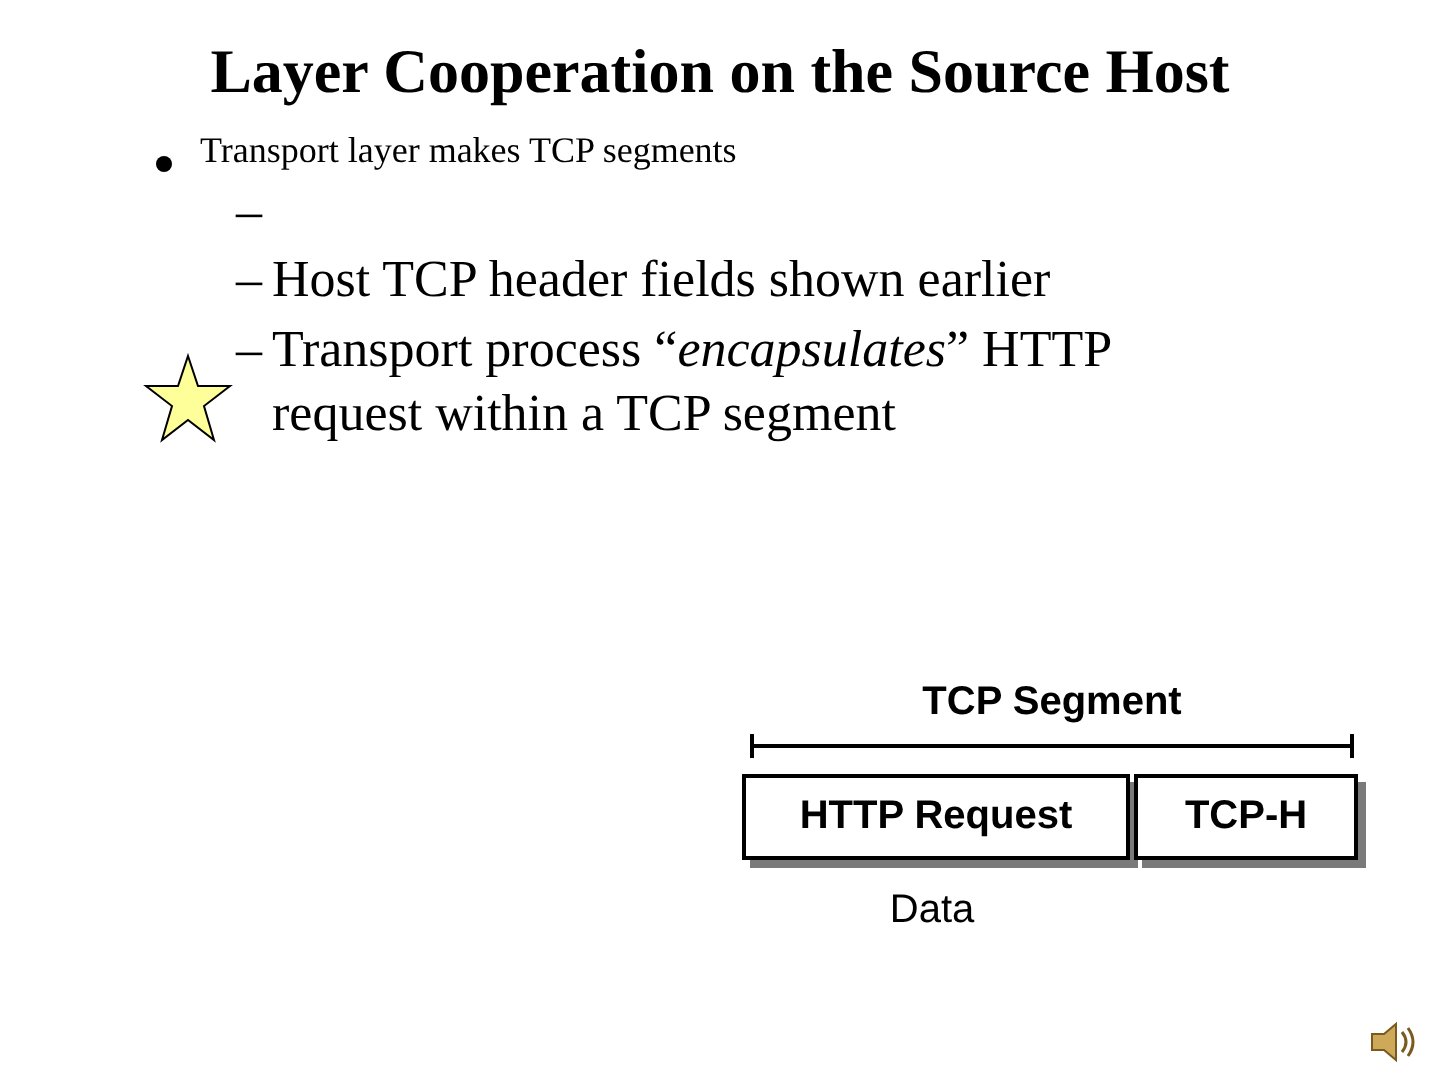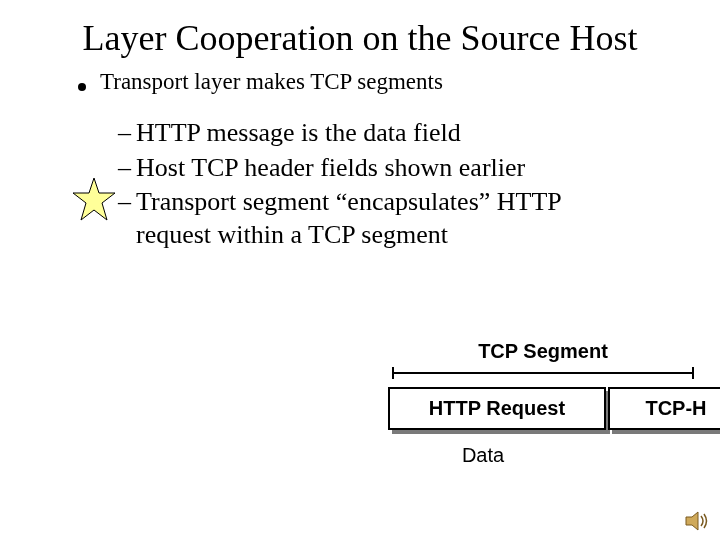--- a/index.html
+++ b/index.html
@@ -5,55 +5,56 @@
   html,body{margin:0;padding:0}
   body{
     width:720px;height:540px;
     background:#ffffff;
     font-family:"Times New Roman",Times,serif;
     color:#000;
     position:relative;
     overflow:hidden;
   }
   .title{
-    font-size:36px;
+    font-size:31px;
     text-align:center;
     line-height:1.15;
     margin:18px 40px 10px 40px;
+    font-weight:bold;
   }
   .bullet-row{
     display:flex;
-    align-items:flex-start;
-    margin:4px 0 22px 78px;
-    font-size:23px;
+    align-items:flex-end;
+    margin:4px 0 4px 78px;
+    font-size:18px;
   }
   .bullet-dot{
     width:8px;height:8px;border-radius:50%;
     background:#000;
     margin:14px 14px 0 0;
     flex:0 0 8px;
   }
   .sub-block{
     margin-left:118px;
     font-size:26px;
     line-height:1.25;
   }
   .sub-row{display:flex;align-items:flex-start;margin:2px 0}
   .dash{flex:0 0 18px}
-  .italic{}
+  .italic{font-style:italic}
 
   .star{
     position:absolute;
     left:70px;top:176px;
     width:48px;height:48px;
   }
 
   .diagram{
     position:absolute;
-    left:388px;top:340px;
+    left:371px;top:340px;
     width:310px;
     font-family:Arial,Helvetica,sans-serif;
     font-size:20px;
   }
   .seg-label{
     text-align:center;
     font-weight:bold;
     margin-bottom:4px;
   }
   .span-line{
@@ -68,21 +69,21 @@
   .span-line .cap.l{left:4px}
   .span-line .cap.r{right:4px}
 
   .boxrow{display:flex}
   .shadowbox{
     position:relative;
     border:2px solid #000;
     background:#fff;
     text-align:center;
     font-weight:bold;
-    padding:8px 12px;
+    padding:8px 0;
     box-shadow:4px 4px 0 #7a7a7a;
   }
   .box-left{flex:0 0 190px}
   .box-right{flex:0 0 108px;margin-left:2px}
 
   .underlabels{
     display:flex;margin-top:14px;font-weight:normal;text-align:center;
   }
   .underlabels .u-left{flex:0 0 190px}
   .underlabels .u-right{flex:0 0 114px}
@@ -104,30 +105,29 @@
 
 <div class="star">
   <svg viewBox="0 0 48 48">
     <polygon points="24,2 29,17 45,17 32,27 37,44 24,34 11,44 16,27 3,17 19,17" fill="#ffff99" stroke="#000" stroke-width="1"></polygon>
   </svg>
 </div>
 
 <div class="sub-block">
   <div class="sub-row">
     <div class="dash">–</div>
-    <div>HTTP message is the data field</div>
   </div>
   <div class="sub-row">
     <div class="dash">–</div>
     <div>Host TCP header fields shown earlier</div>
   </div>
   <div class="sub-row">
     <div class="dash">–</div>
     <div style="max-width:460px">
-      <span>Transport segment “</span><span class="italic">encapsulates</span><span>” HTTP request within a TCP segment</span>
+      <span>Transport process “</span><span class="italic">encapsulates</span><span>” HTTP request within a TCP segment</span>
     </div>
   </div>
 </div>
 
 <div class="diagram">
   <div class="seg-label">TCP Segment</div>
   <div class="span-line">
     <div class="cap l"></div>
       <div class="bar"></div>
       <div class="cap r"></div>

